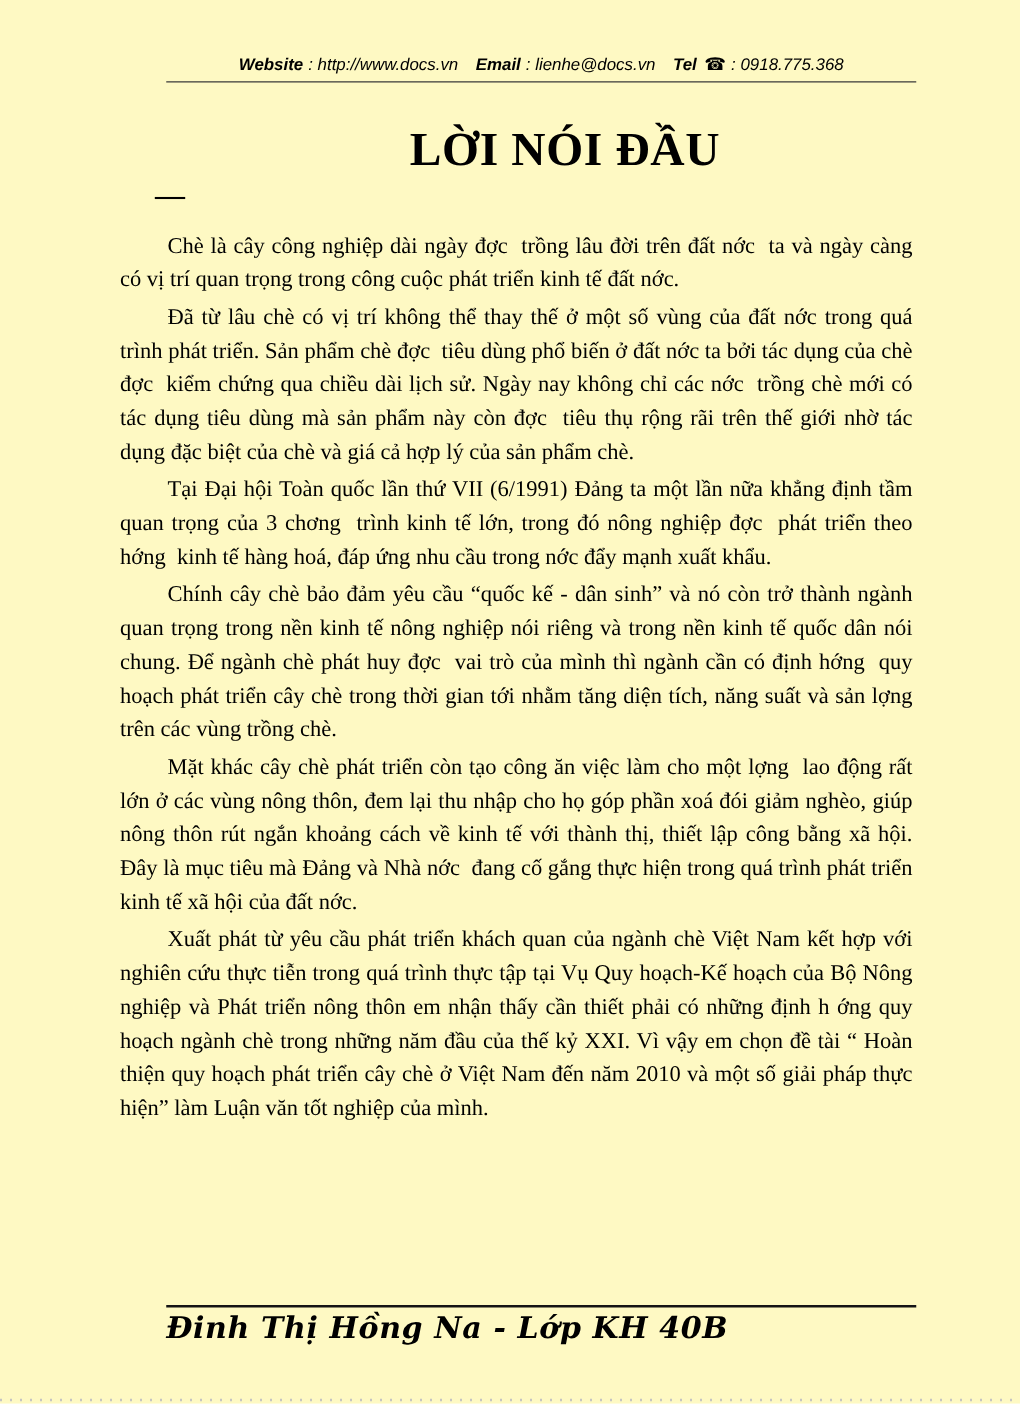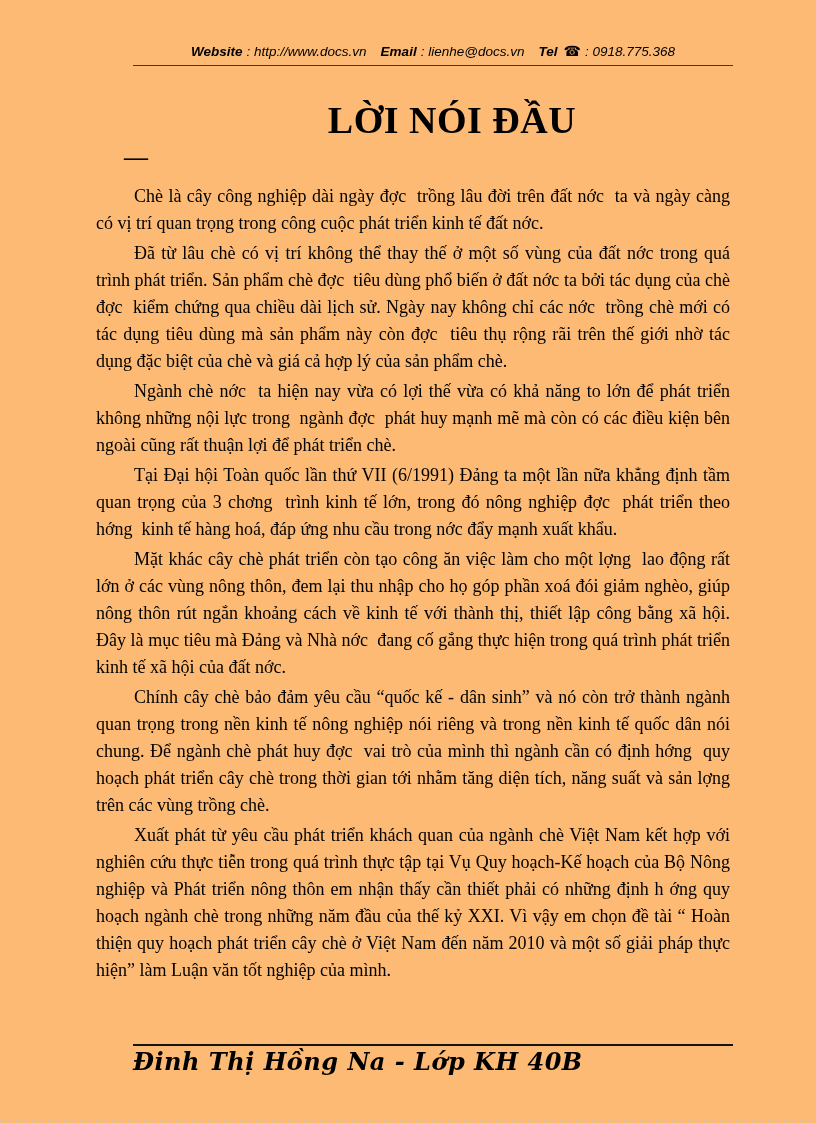--- a/index.html
+++ b/index.html
@@ -4,21 +4,21 @@
 <style>
   html, body {
     margin: 0;
     padding: 0;
     background: #ffffff;
   }
   .page {
     position: relative;
     width: 816px;
     height: 1123px;
-    background: #fdba74;
+    background: #fef9c3;
     color: #000000;
     font-family: "Liberation Serif", serif;
     overflow: hidden;
   }
 
   
   .header {
     position: absolute;
     top: 42px;
     left: 133px;
@@ -120,24 +120,23 @@
     <span class="hl">Website</span><span class="hv">: http://www.docs.vn</span><span class="hl gap">Email</span><span class="hv">: lienhe@docs.vn</span><span class="hl gap">Tel</span><span class="hv phone">☎</span><span class="hv">: 0918.775.368</span>
   </div>
 
   <div class="title">LỜI NÓI ĐẦU</div>
 
   <div class="dash">—</div>
 
   <div class="content">
     <p>Chè là cây công nghiệp dài ngày đợc  trồng lâu đời trên đất nớc  ta và ngày càng có vị trí quan trọng trong công cuộc phát triển kinh tế đất nớc.</p>
     <p>Đã từ lâu chè có vị trí không thể thay thế ở một số vùng của đất nớc trong quá trình phát triển. Sản phẩm chè đợc  tiêu dùng phổ biến ở đất nớc ta bởi tác dụng của chè đợc  kiểm chứng qua chiều dài lịch sử. Ngày nay không chỉ các nớc  trồng chè mới có tác dụng tiêu dùng mà sản phẩm này còn đợc  tiêu thụ rộng rãi trên thế giới nhờ tác dụng đặc biệt của chè và giá cả hợp lý của sản phẩm chè.</p>
-    <p>Ngành chè nớc  ta hiện nay vừa có lợi thế vừa có khả năng to lớn để phát triển không những nội lực trong  ngành đợc  phát huy mạnh mẽ mà còn có các điều kiện bên ngoài cũng rất thuận lợi để phát triển chè.</p>
     <p>Tại Đại hội Toàn quốc lần thứ VII (6/1991) Đảng ta một lần nữa khẳng định tầm quan trọng của 3 chơng  trình kinh tế lớn, trong đó nông nghiệp đợc  phát triển theo hớng  kinh tế hàng hoá, đáp ứng nhu cầu trong nớc đẩy mạnh xuất khẩu.</p>
+    <p>Chính cây chè bảo đảm yêu cầu “quốc kế - dân sinh” và nó còn trở thành ngành quan trọng trong nền kinh tế nông nghiệp nói riêng và trong nền kinh tế quốc dân nói chung. Để ngành chè phát huy đợc  vai trò của mình thì ngành cần có định hớng  quy hoạch phát triển cây chè trong thời gian tới nhằm tăng diện tích, năng suất và sản lợng  trên các vùng trồng chè.</p>
     <p>Mặt khác cây chè phát triển còn tạo công ăn việc làm cho một lợng  lao động rất lớn ở các vùng nông thôn, đem lại thu nhập cho họ góp phần xoá đói giảm nghèo, giúp nông thôn rút ngắn khoảng cách về kinh tế với thành thị, thiết lập công bằng xã hội. Đây là mục tiêu mà Đảng và Nhà nớc  đang cố gắng thực hiện trong quá trình phát triển kinh tế xã hội của đất nớc.</p>
-    <p>Chính cây chè bảo đảm yêu cầu “quốc kế - dân sinh” và nó còn trở thành ngành quan trọng trong nền kinh tế nông nghiệp nói riêng và trong nền kinh tế quốc dân nói chung. Để ngành chè phát huy đợc  vai trò của mình thì ngành cần có định hớng  quy hoạch phát triển cây chè trong thời gian tới nhằm tăng diện tích, năng suất và sản lợng  trên các vùng trồng chè.</p>
     <p>Xuất phát từ yêu cầu phát triển khách quan của ngành chè Việt Nam kết hợp với nghiên cứu thực tiễn trong quá trình thực tập tại Vụ Quy hoạch-Kế hoạch của Bộ Nông nghiệp và Phát triển nông thôn em nhận thấy cần thiết phải có những định h ớng quy hoạch ngành chè trong những năm đầu của thế kỷ XXI. Vì vậy em chọn đề tài “ Hoàn thiện quy hoạch phát triển cây chè ở Việt Nam đến năm 2010 và một số giải pháp thực hiện” làm Luận văn tốt nghiệp của mình.</p>
   </div>
 
   <div class="footer">
     <div class="footer-author">Đinh Thị Hồng Na - Lớp KH 40B</div>
   </div>
 
   <div class="bottom-dots"></div>
 
 </div>

